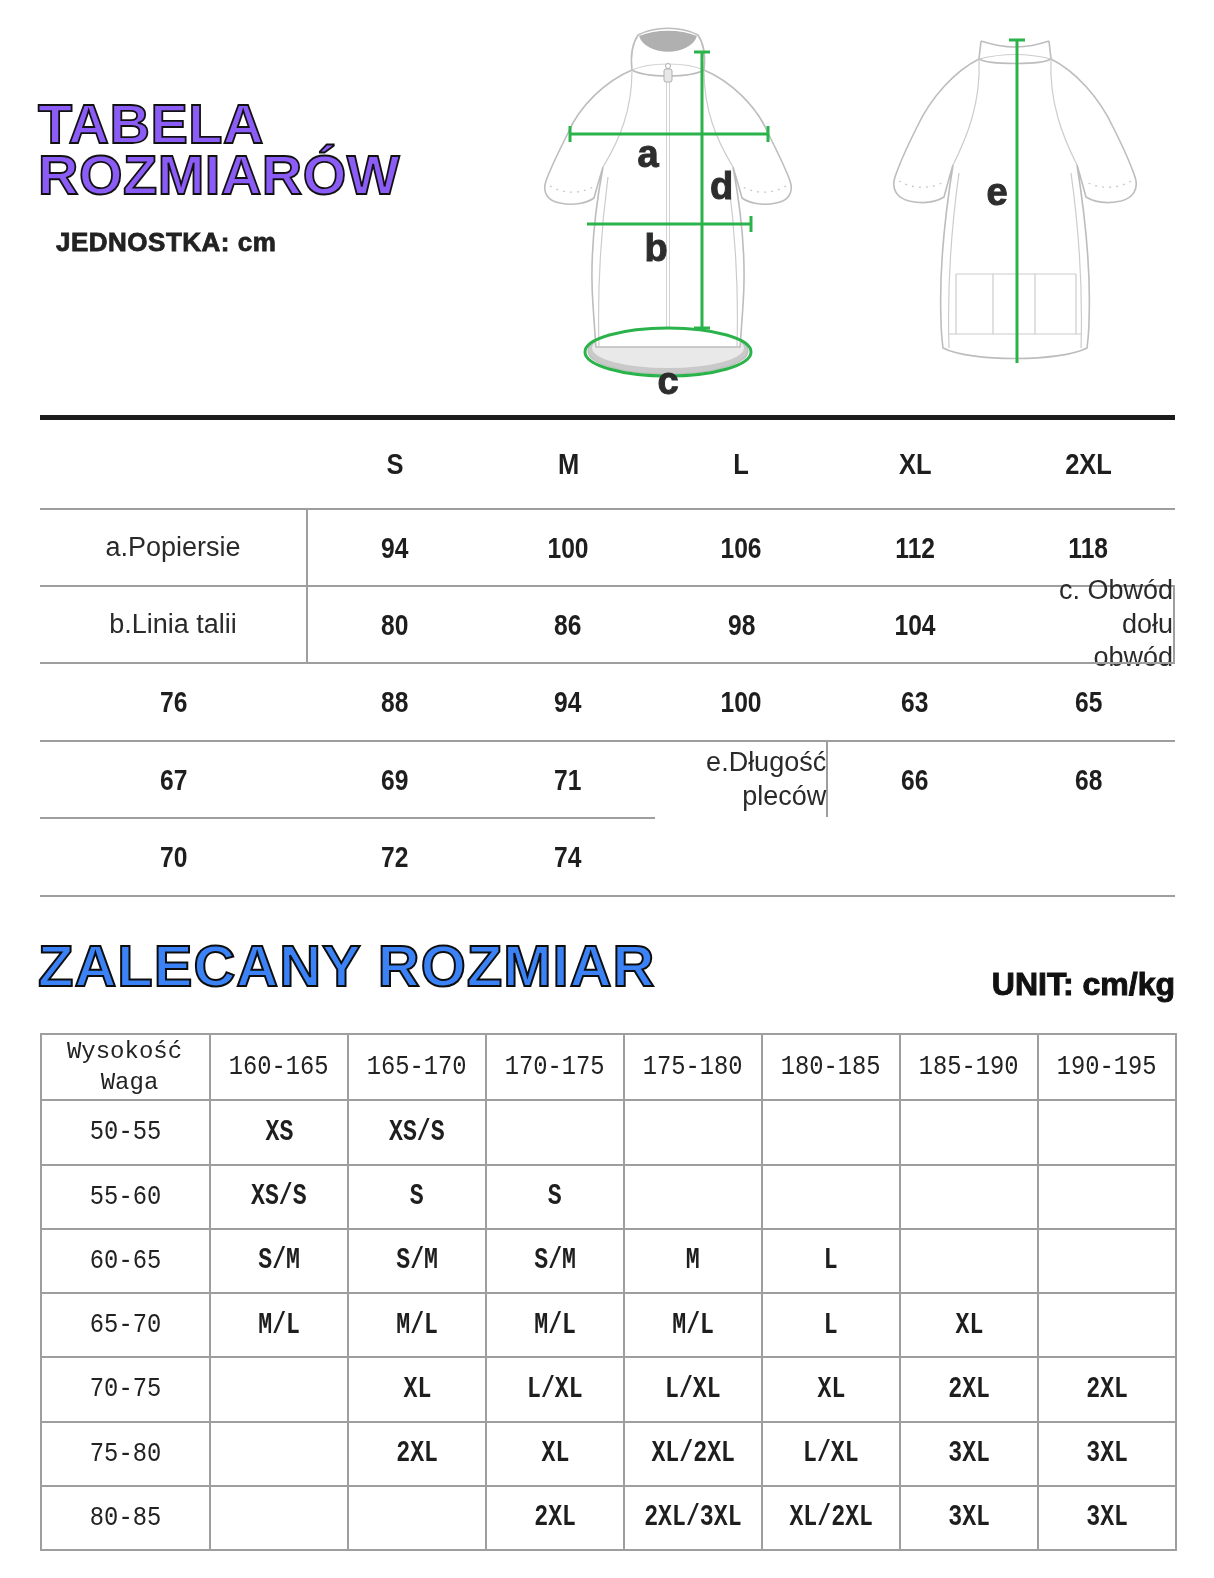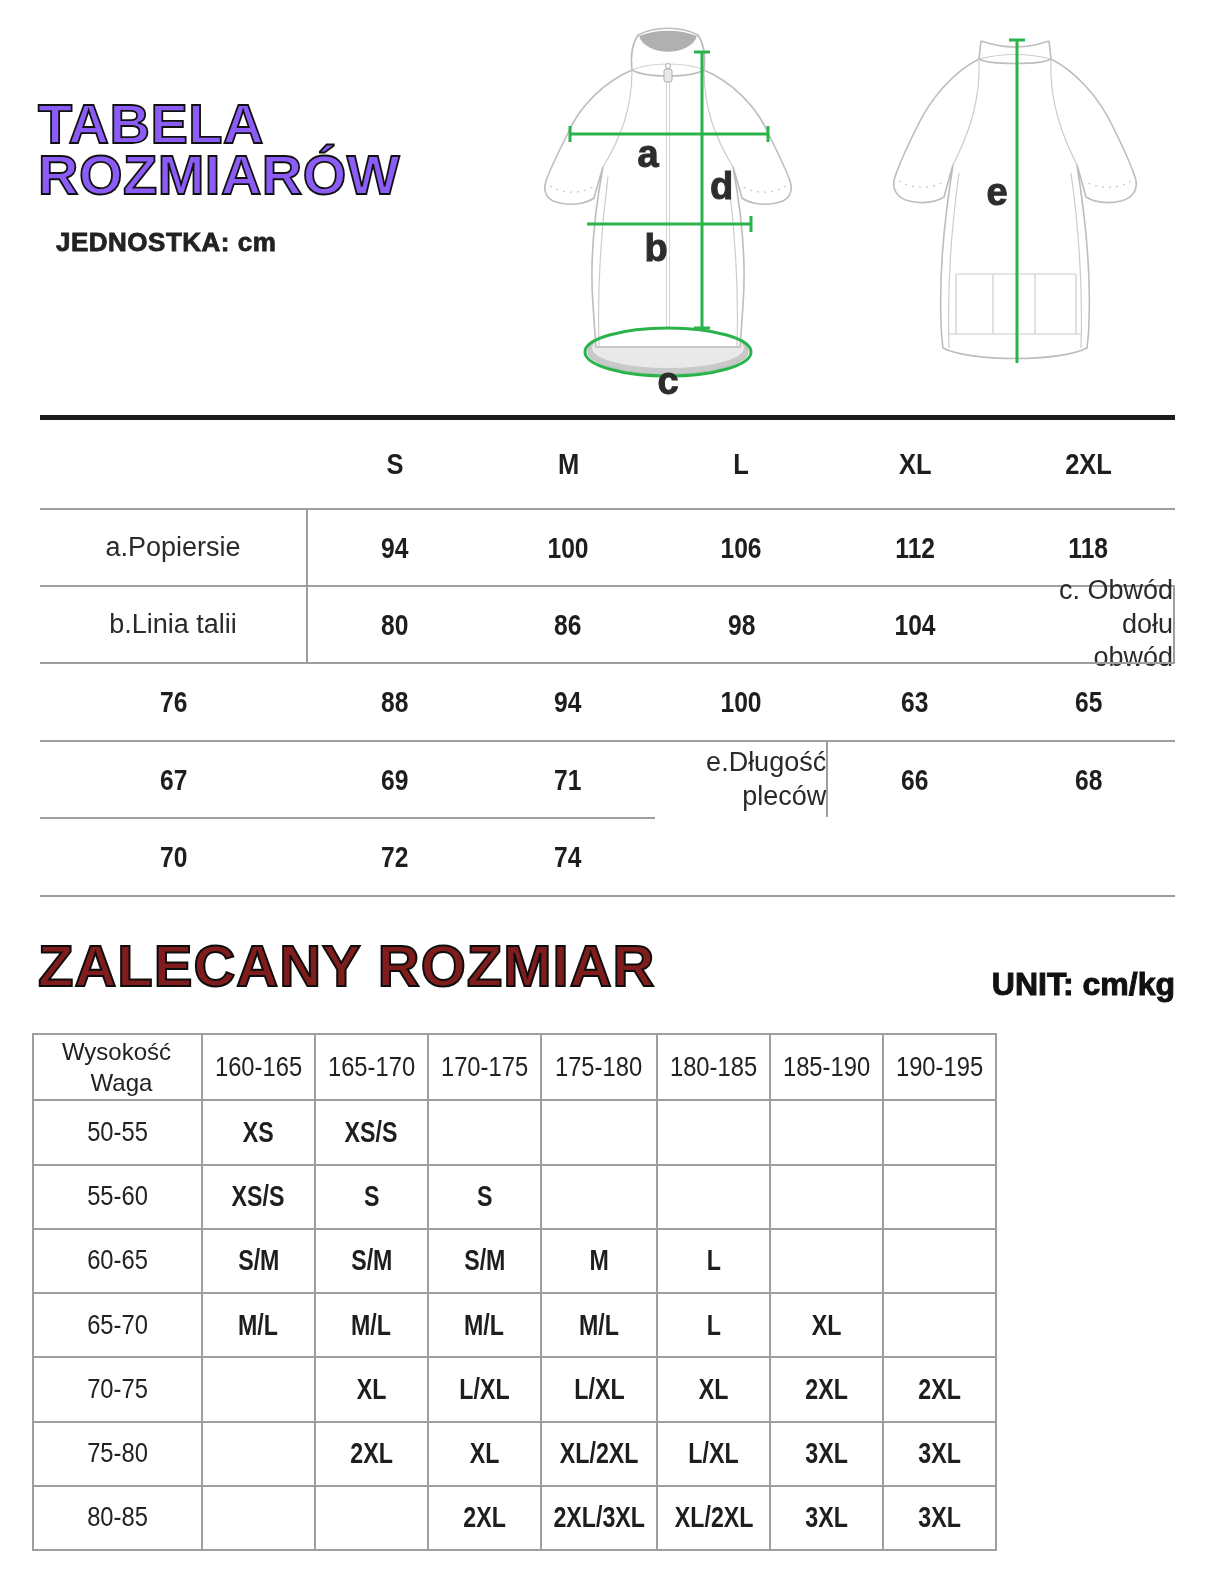--- a/index.html
+++ b/index.html
@@ -45,31 +45,32 @@
   .t1-label{
     font-size:27px;color:#2a2a2a;text-align:right;
     border-right:2px solid var(--g);border-top:2px solid var(--g);
   }
   .t1-label .txt{white-space:pre-line;line-height:1.25;}
   .t1-val{font-size:30px;font-weight:700;border-top:2px solid var(--g);}
   .t1-val .txt{transform:scaleX(.82);}
   
   .sec2-title{
     position:absolute;left:38px;top:936px;font-size:58px;font-weight:700;
-    line-height:60px;color:#7f1d1d;-webkit-text-stroke:2px #0d0d0d;letter-spacing:1px;
+    line-height:60px;color:#3b82f6;-webkit-text-stroke:2px #0d0d0d;letter-spacing:1px;
   }
   .unit2{
     position:absolute;right:39px;top:966px;font-size:32px;font-weight:700;
     color:#111;-webkit-text-stroke:1px #111;
   }
   
   .t2{
-    position:absolute;left:32px;top:1033px;width:965px;height:518px;box-sizing:border-box;
+    position:absolute;left:40px;top:1033px;width:1137px;height:518px;box-sizing:border-box;
     display:grid;grid-template-columns:167px repeat(7,1fr);grid-template-rows:repeat(8,1fr);
     border:2px solid var(--g);
+    font-family:Liberation Mono, monospace;
   }
   .t2 > div{display:flex;align-items:center;justify-content:center;}
   .bl{border-left:2px solid var(--g);text-align:center;}
   .bt{border-top:2px solid var(--g);}
   .t2-head,.t2-weight{font-size:27px;color:#222;}
   .t2-head .txt,.t2-weight .txt{transform:scaleX(.88);}
   .t2-val{font-size:29px;font-weight:700;}
   .t2-val .txt{transform:scaleX(.8);}
   .t2-corner{flex-direction:column;align-items:stretch;justify-content:center;
     font-size:24px;color:#222;padding:0 8px;box-sizing:border-box;line-height:1.3;}

